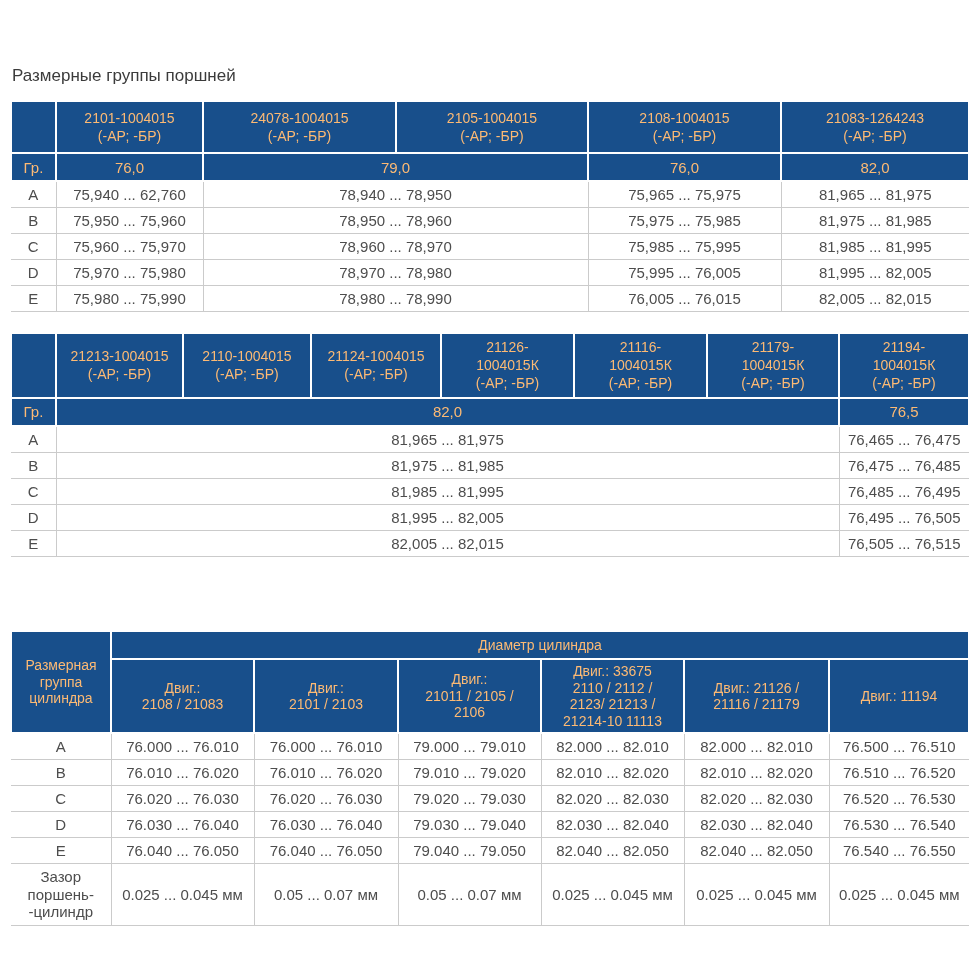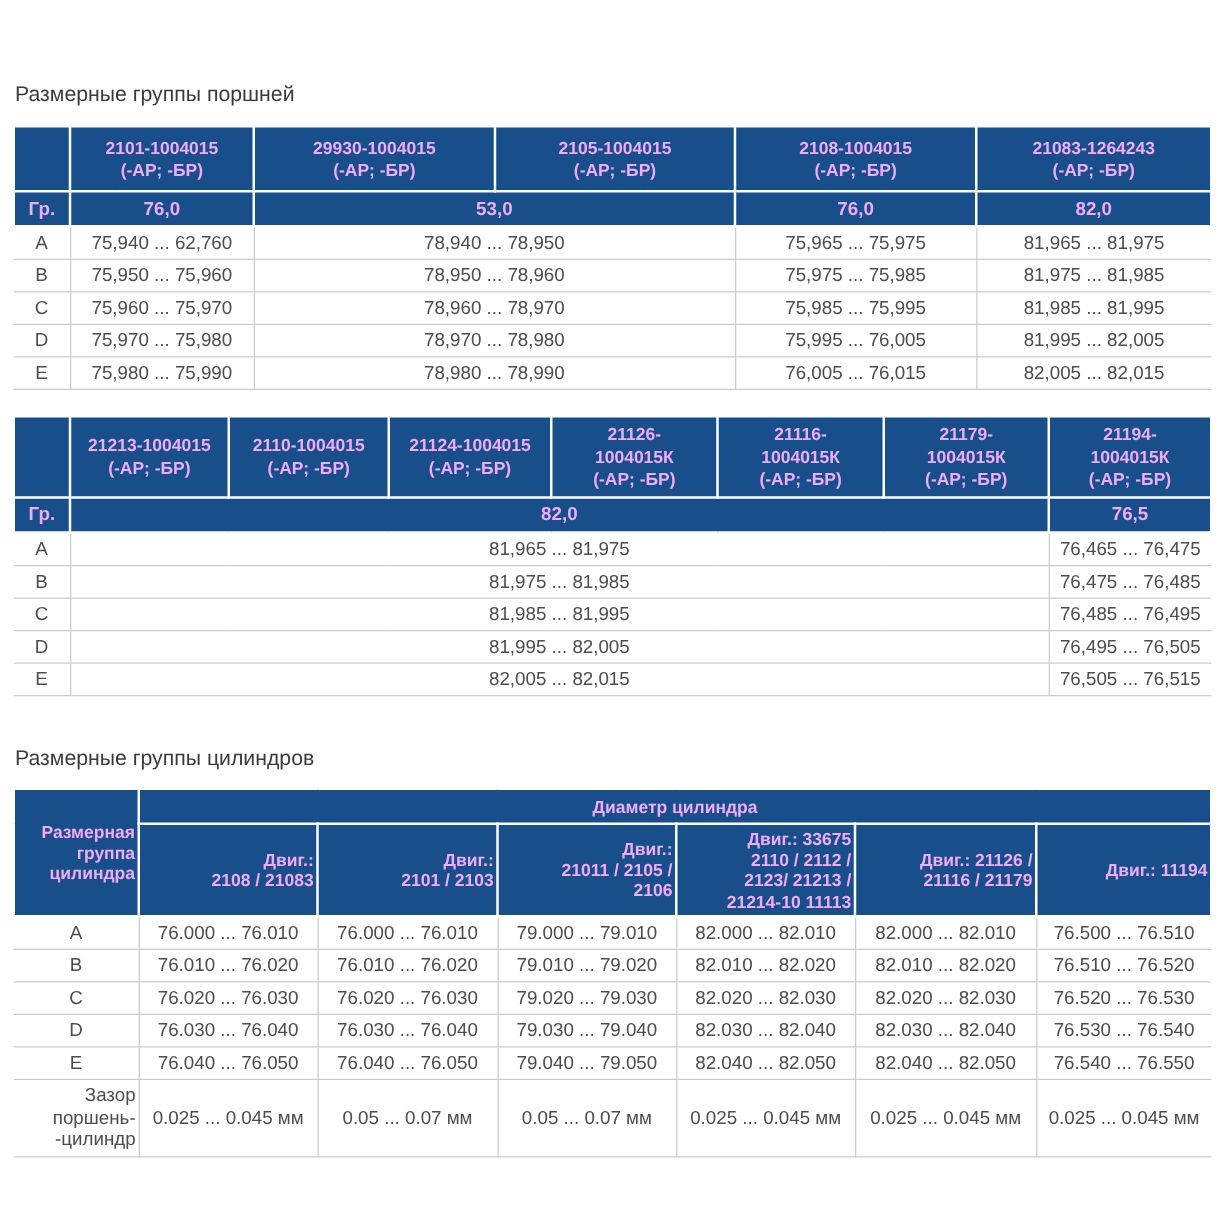--- a/index.html
+++ b/index.html
@@ -7,27 +7,27 @@
         font-family:"Liberation Sans",sans-serif;border-radius:29px;}
   .sec-title{position:absolute;left:12px;font-size:17px;font-weight:400;color:#3b3b3b;}
   #title-pistons{top:66px;}
   #title-cylinders{top:597px;}
 
   table.t{border-collapse:collapse;table-layout:fixed;width:958px;position:absolute;left:10px;}
   #tbl1{top:100px;}
   #tbl2{top:332px;}
   #tbl3{top:630px;}
 
-  .t th{background:#184F8B;color:#f0abfc;font-weight:700;text-align:center;vertical-align:middle;
+  .t th{background:#184F8B;color:#fdba74;font-weight:400;text-align:center;vertical-align:middle;
         border:2px solid #fff;}
   .hdr{font-size:14px;padding:7px 2px;}
   #tbl2 .hdr{padding:4px 2px;}
   #tbl3 .hdr{padding:3px 2px;}
   .ln{display:block;line-height:1.3;}
-  #tbl3 .ln{line-height:1.18;text-align:right;}
+  #tbl3 .ln{line-height:1.18;}
   .grp{font-size:15px;padding:4px 2px;height:18px;margin-top:14px;}
   .diam-band{font-size:14px;padding:4px 14px;height:18px;}
   .corner-lbl{font-size:14px;padding:3px 2px;}
 
   .t td{color:#4d4d4d;font-size:15px;text-align:center;vertical-align:middle;
         padding:4px 2px;height:17px;border-bottom:1px solid #cbcbcb;border-right:1px solid #cbcbcb;
         white-space:nowrap;overflow:hidden;}
   .t td.last{border-right:none;}
   .gap-lbl{font-size:12px;line-height:1.18;padding:4px 2px;}
   .gap-val{font-size:14px;}
@@ -49,40 +49,40 @@
         <col style="width:188px">
     </colgroup>
     <tbody>
         <tr>
       <th class="hdr"></th>
       <th class="hdr">
             <span class="ln">2101-1004015</span>
             <span class="ln">(-АР; -БР)</span>
           </th>
       <th class="hdr">
-            <span class="ln">29930-1004015</span>
+            <span class="ln">24078-1004015</span>
             <span class="ln">(-АР; -БР)</span>
           </th>
       <th class="hdr">
             <span class="ln">2105-1004015</span>
             <span class="ln">(-АР; -БР)</span>
           </th>
       <th class="hdr">
             <span class="ln">2108-1004015</span>
             <span class="ln">(-АР; -БР)</span>
           </th>
       <th class="hdr">
             <span class="ln">21083-1264243</span>
             <span class="ln">(-АР; -БР)</span>
           </th>
     </tr>
     <tr>
       <th class="grp">Гр.</th>
       <th class="grp">76,0</th>
-      <th class="grp" colspan="2">53,0</th>
+      <th class="grp" colspan="2">79,0</th>
       <th class="grp">76,0</th>
       <th class="grp">82,0</th>
     </tr>
     <tr>
       <td>A</td>
       <td>75,940 ... 62,760</td>
       <td colspan="2">78,940 ... 78,950</td>
       <td>75,965 ... 75,975</td>
       <td class="last">81,965 ... 81,975</td>
     </tr>
@@ -190,21 +190,20 @@
       <td class="last">76,495 ... 76,505</td>
     </tr>
     <tr>
       <td>E</td>
       <td colspan="6">82,005 ... 82,015</td>
       <td class="last">76,505 ... 76,515</td>
     </tr>
   </tbody>
     </table>
 
-  <div class="sec-title" id="title-cylinders">Размерные группы цилиндров</div>
 
   <table class="t" id="tbl3">
     <colgroup>
       <col style="width:100px">
         <col style="width:143px">
         <col style="width:144px">
         <col style="width:143px">
       <col style="width:143px">
         <col style="width:145px">
         <col style="width:140px">

